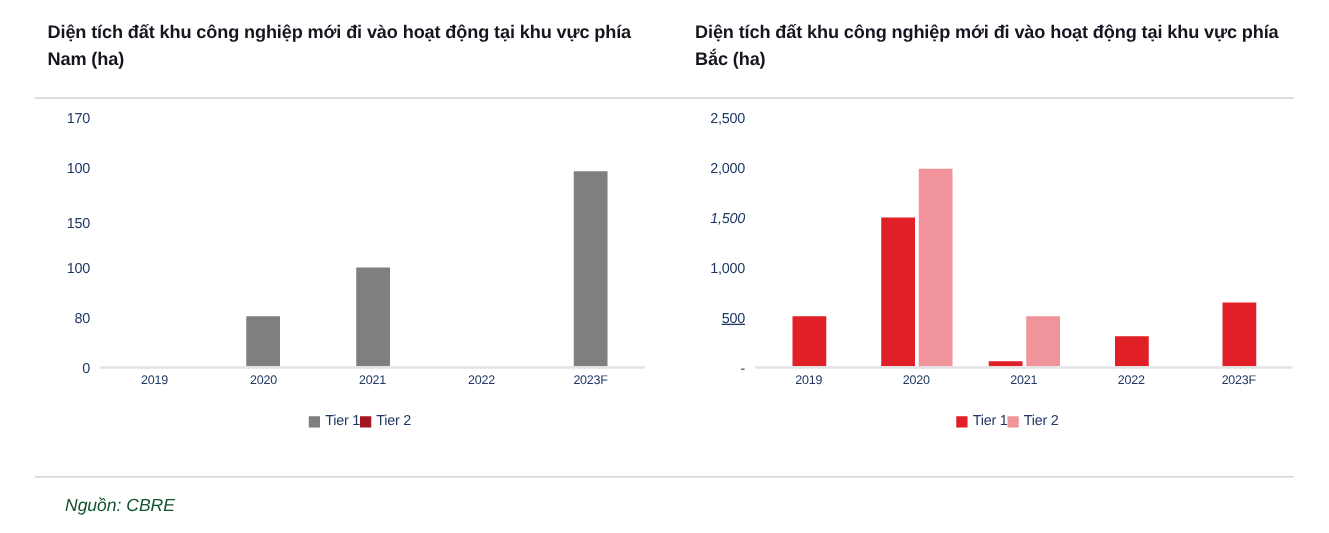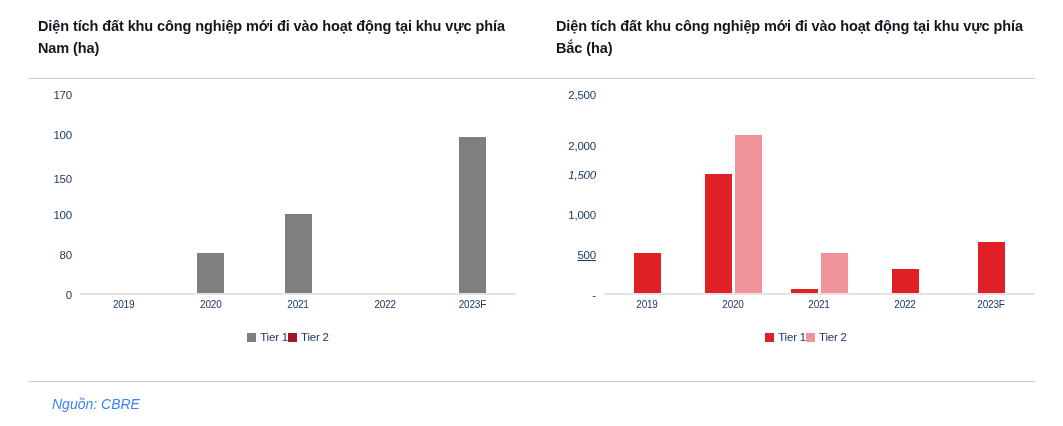--- a/index.html
+++ b/index.html
@@ -44,21 +44,21 @@
   #rule-top    { top: 78px; }
   #rule-bottom { top: 381px; }
 
   
   #source-note {
     position: absolute;
     left: 52px;
     top: 396px;
     font-size: 14px;
     font-style: italic;
-    color: #3b82f6;
+    color: #14532d;
   }
 
   
   .chart {
     position: absolute;
     top: 95px;
     height: 265px;
   }
   #chart-left  { left: 30px;  width: 500px; }
   #chart-right { left: 548px; width: 500px; }
@@ -230,21 +230,21 @@
       </div>
   </div>
 
   <div class="chart" id="chart-right">
     <div class="plot">
       <div class="yaxis" id="yaxis-right">
           <div class="ytick" style="top: 200px;">-</div>
           <div class="ytick" style="top: 160px; text-decoration: underline;">500</div>
           <div class="ytick" style="top: 120px;">1,000</div>
           <div class="ytick" style="top: 80px; font-style: italic;">1,500</div>
-          <div class="ytick" style="top: 40px; margin-top: 11px;">2,000</div>
+          <div class="ytick" style="top: 40px;">2,000</div>
           <div class="ytick" style="top: 0px;">2,500</div>
         </div>
       <div class="plotarea" id="plotarea-right">
         <div class="groups" id="groups-right">
             <div class="group">
               <div class="bar t1-red" style="height: 39.6px;"></div>
             </div>
             <div class="group">
               <div class="bar t1-red" style="height: 118.8px;"></div>
               <div class="bar t2-pink" style="height: 158.4px;"></div>

